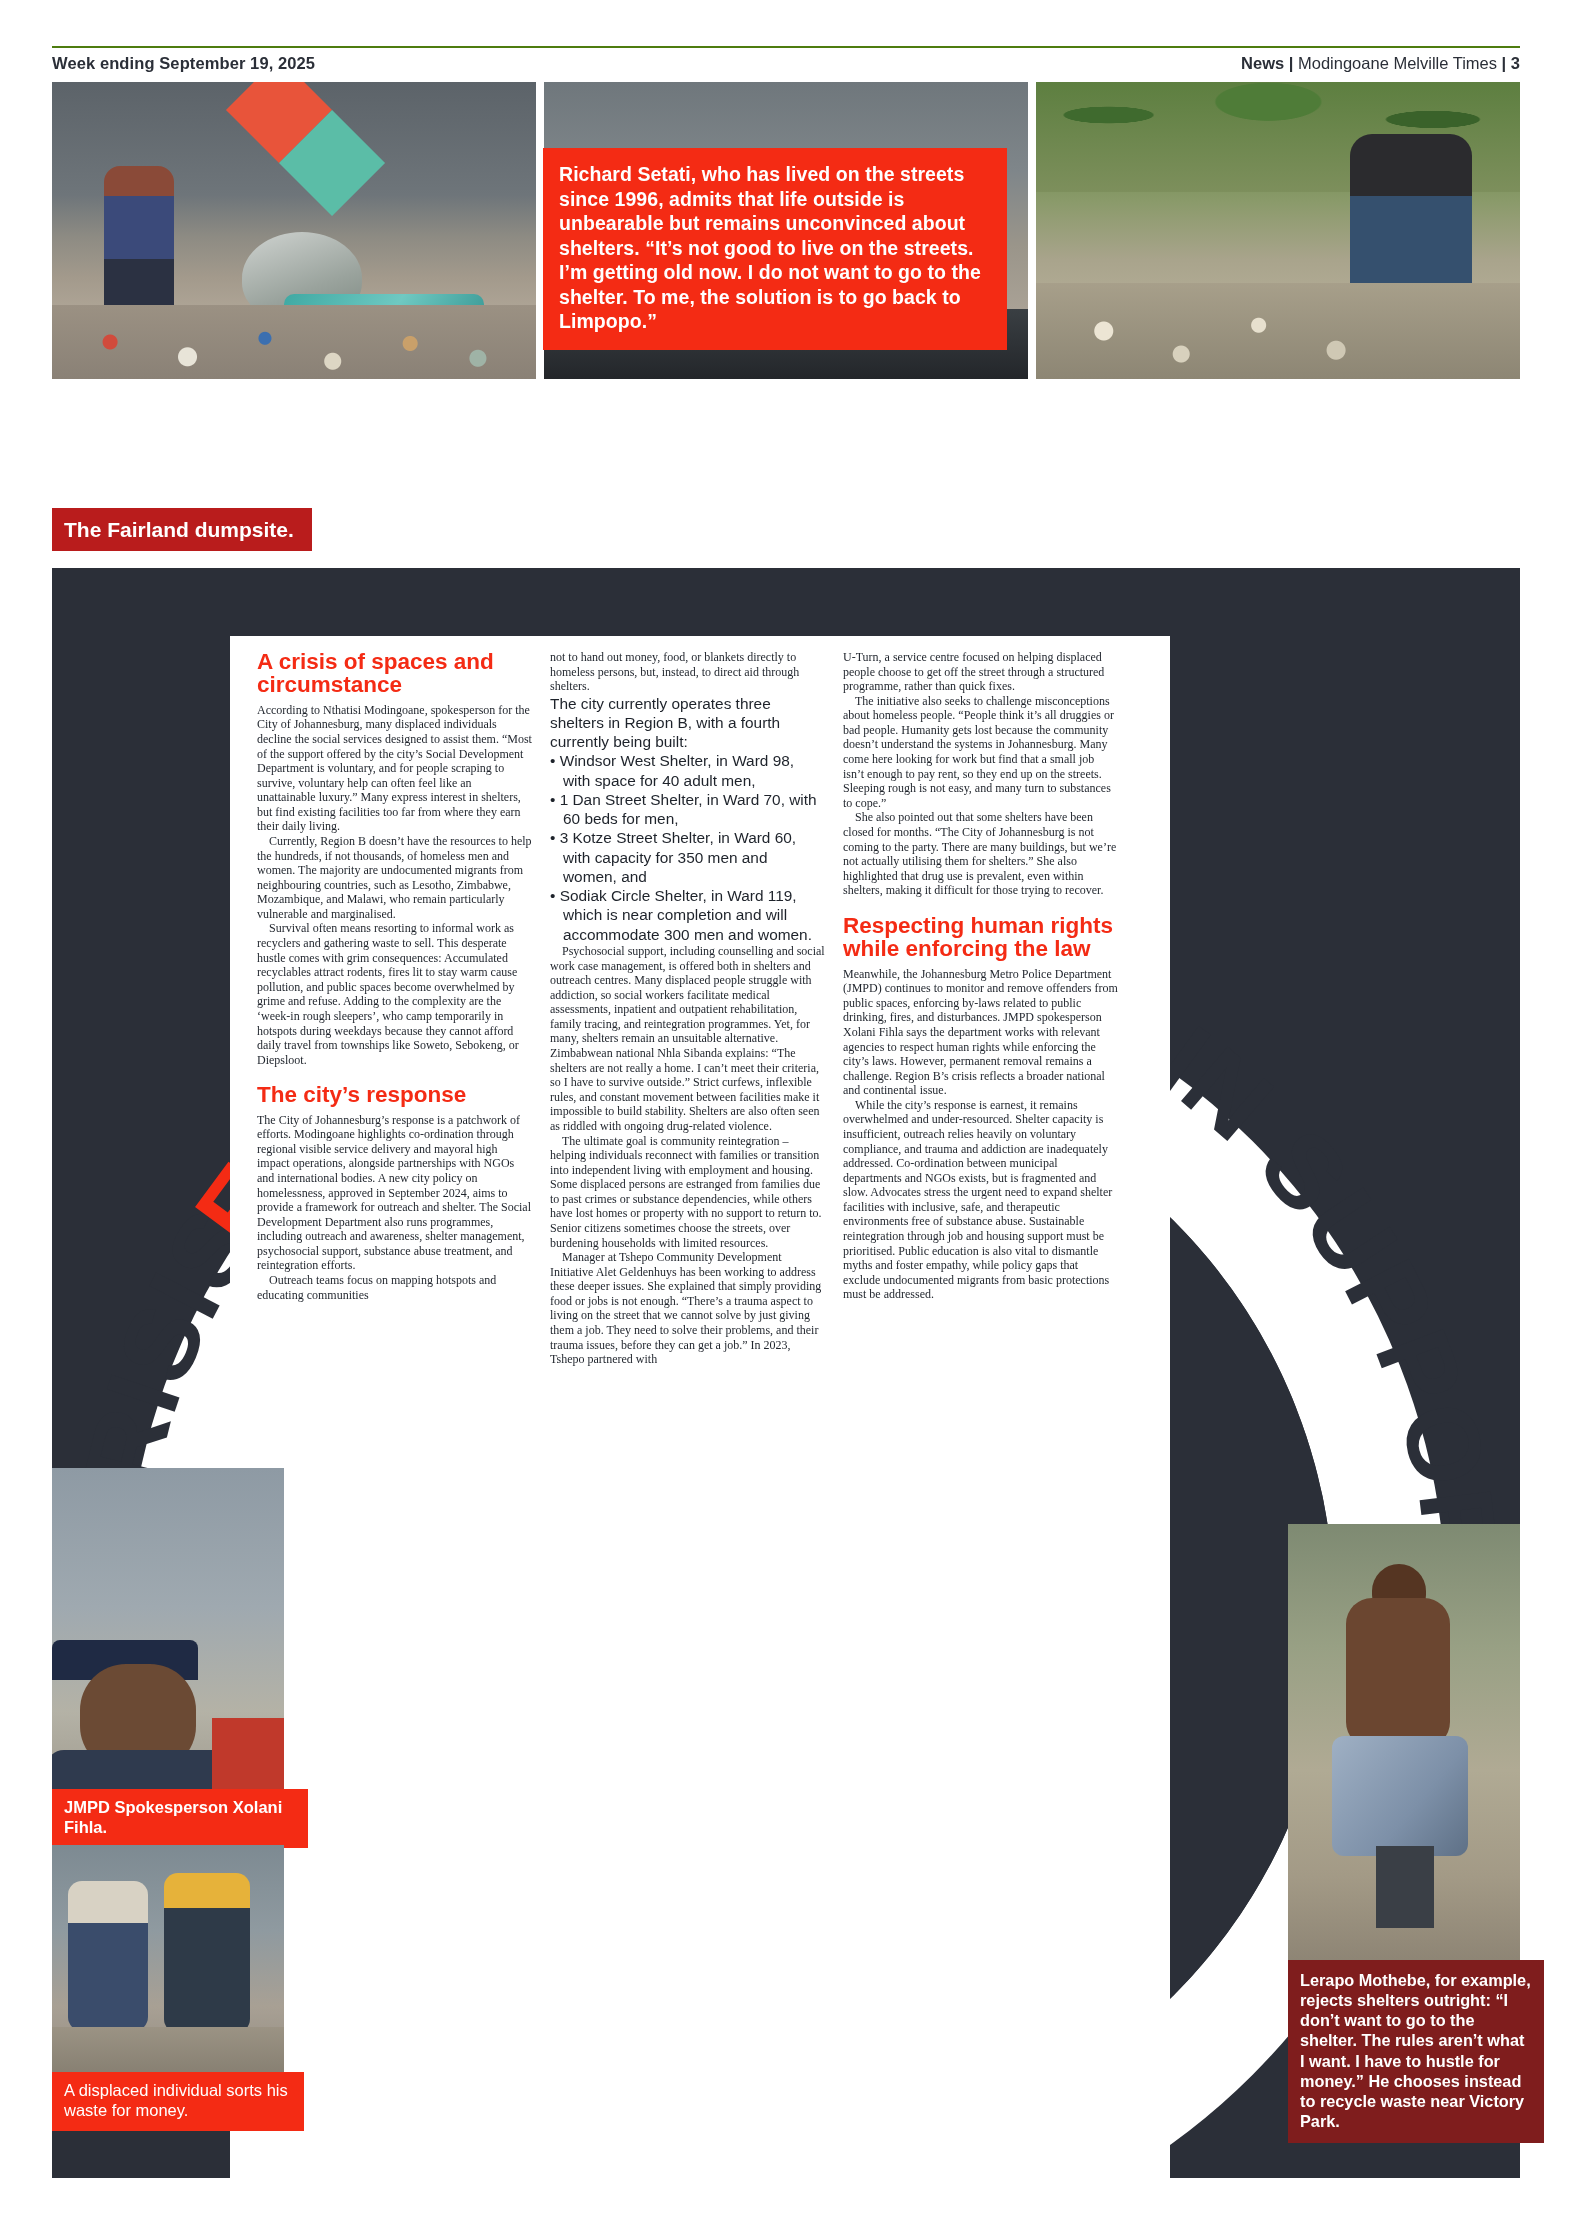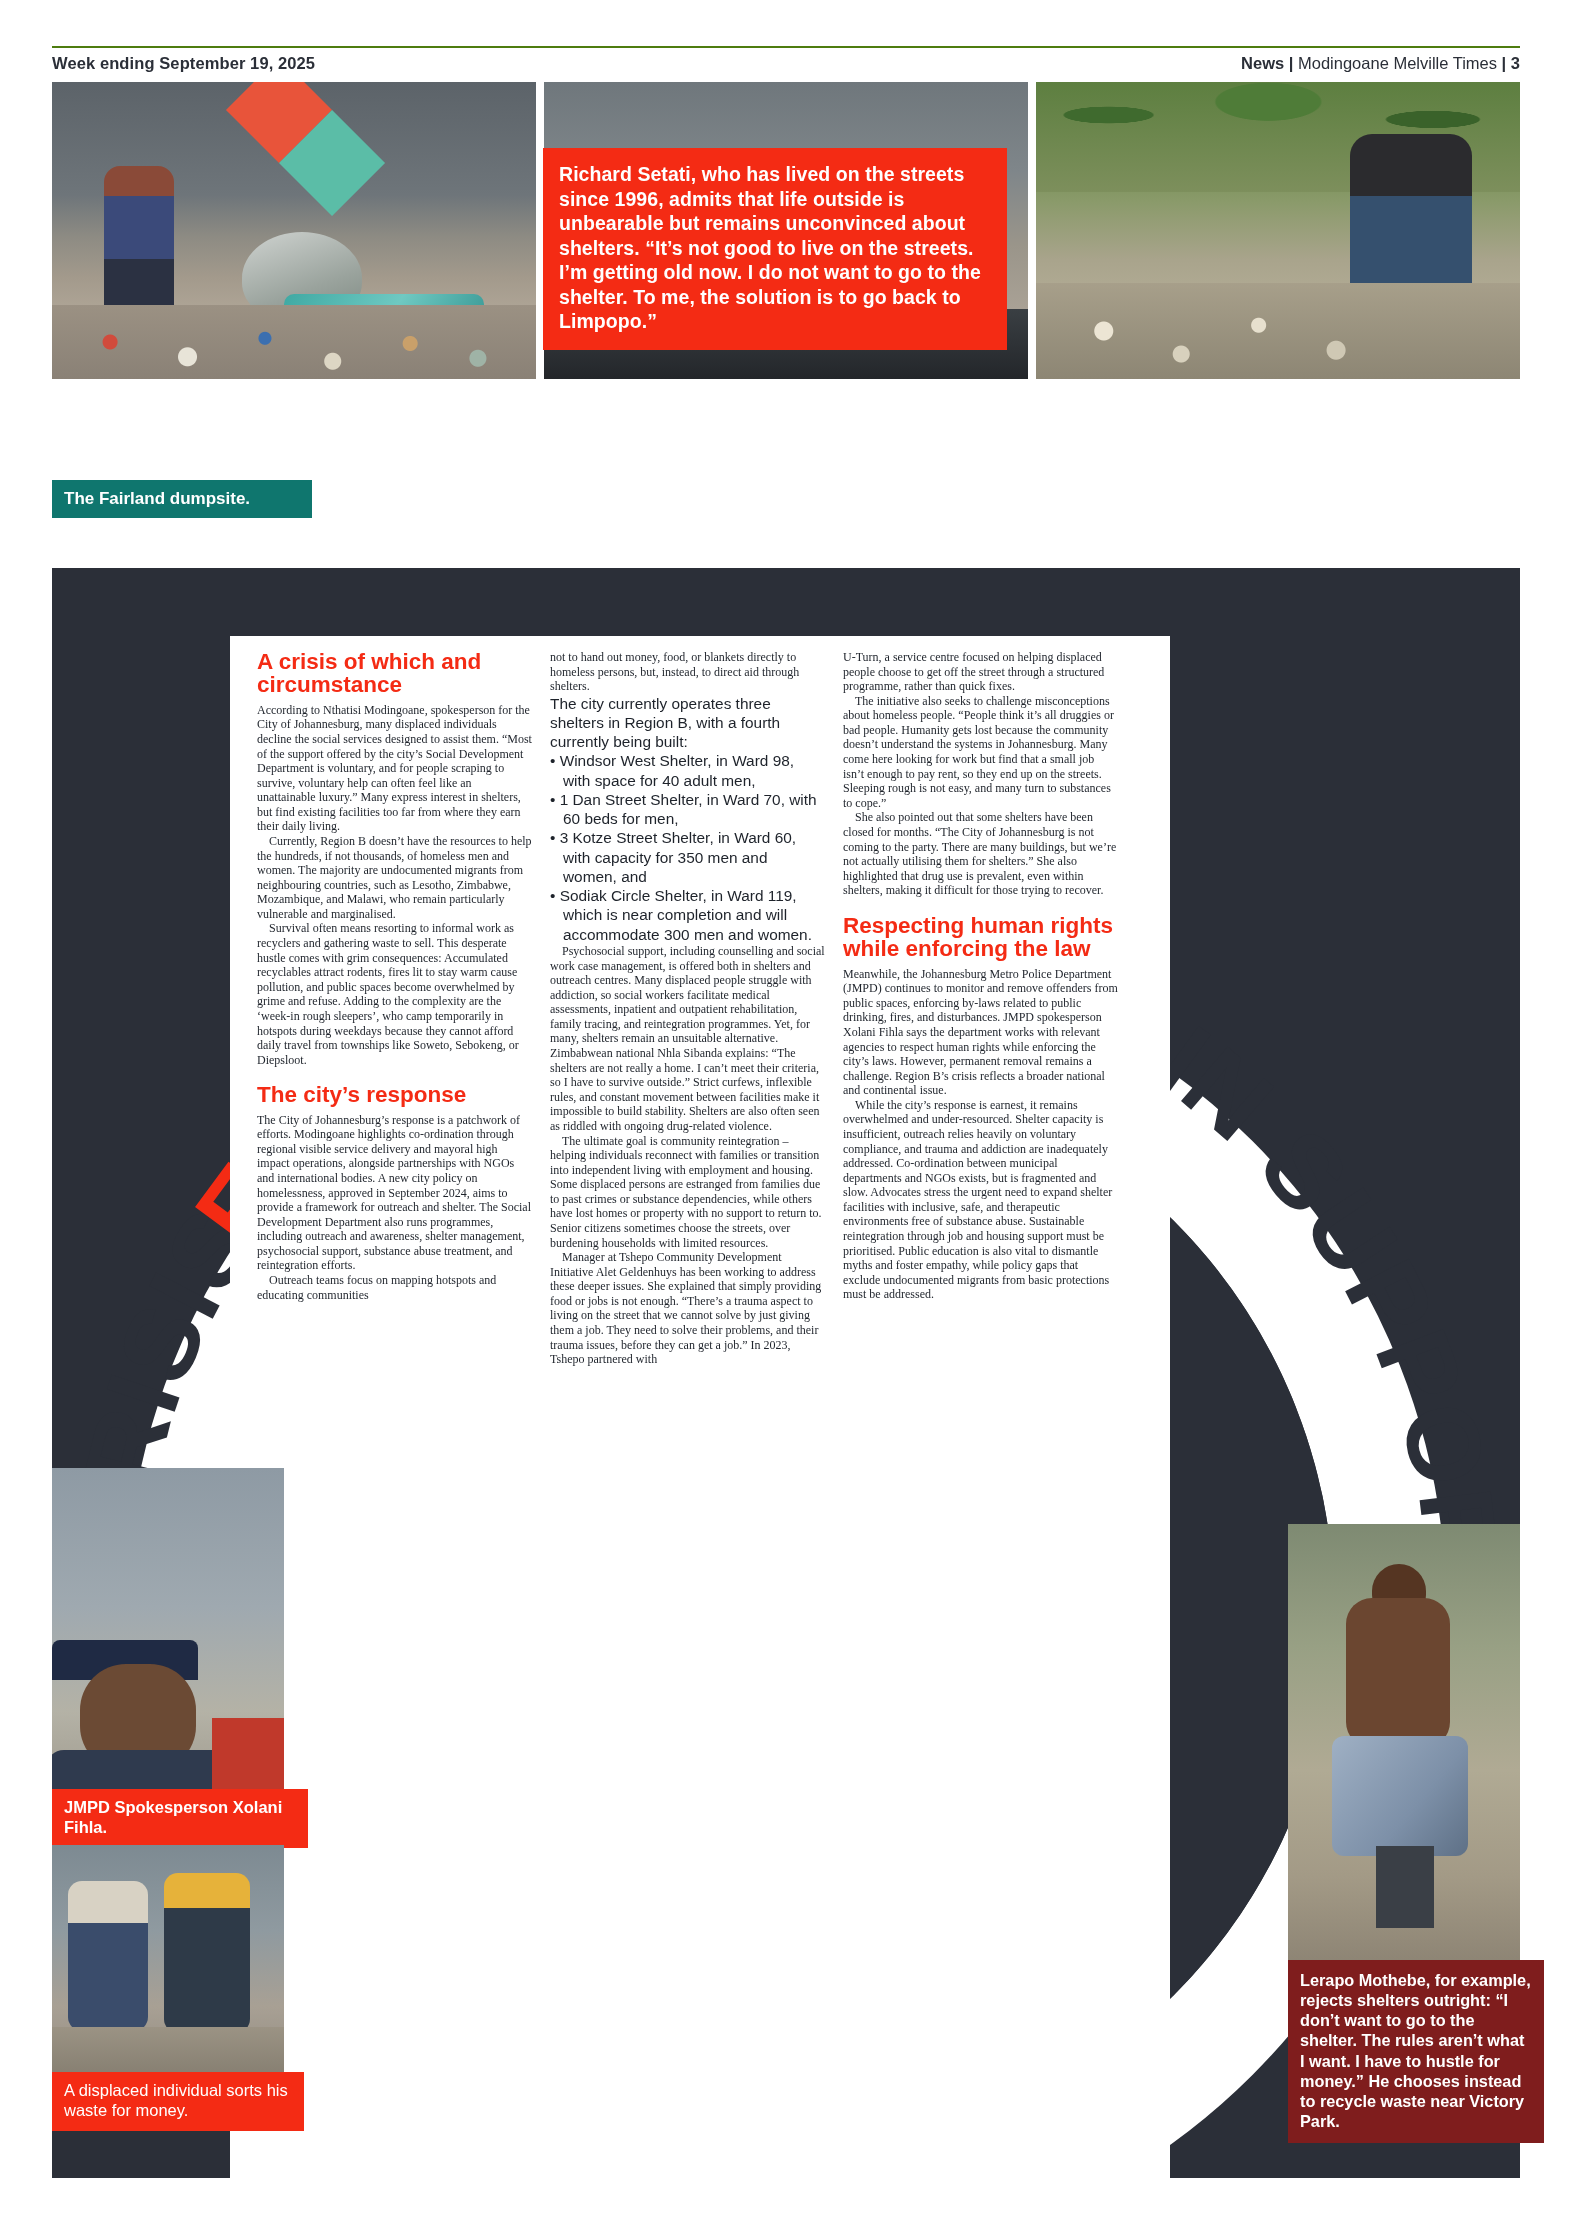--- a/index.html
+++ b/index.html
@@ -70,22 +70,22 @@
     background:
       radial-gradient(circle at 14% 50%, #ece5d4 0 9px, transparent 10px),
       radial-gradient(circle at 30% 74%, #d8d1bd 0 8px, transparent 9px),
       radial-gradient(circle at 46% 44%, #e7e0ce 0 7px, transparent 8px),
       radial-gradient(circle at 62% 70%, #cfc8b4 0 9px, transparent 10px),
       linear-gradient(180deg,#a79f8a,#8d8674);}
 
   
   .capRichard{position:absolute;left:543px;top:148px;width:432px;background:#f42b14;color:#fff;
     padding:14px 16px 16px 16px;font-size:19.5px;font-weight:bold;line-height:1.26;letter-spacing:.05px;}
-  .capFairland{position:absolute;left:52px;top:480px;width:236px;background:#0f766e;color:#fff;
-    padding:9px 12px;font-size:17px;font-weight:bold;line-height:1.2;}
+  .capFairland{position:absolute;left:52px;top:508px;width:236px;background:#b91c1c;color:#fff;
+    padding:9px 12px;font-size:21px;font-weight:bold;line-height:1.2;}
 
   
   .hero{position:absolute;left:52px;top:568px;width:1468px;height:1610px;background:#2b2f38;overflow:hidden;}
   .ring-svg{position:absolute;left:0;top:0;}
 
   .byline{position:absolute;left:50%;top:98px;transform:translateX(-50%);background:#f42b14;color:#fff;
     padding:7px 26px 8px 26px;font-size:17.5px;font-weight:bold;white-space:nowrap;letter-spacing:.2px;}
   .byline .mail{font-size:15px;font-weight:bold;}
 
   .standfirst{position:absolute;left:50%;top:146px;transform:translateX(-50%);width:640px;color:#fff;text-align:center;
@@ -200,21 +200,21 @@
       <span>|</span>
       <span class="mail">waydonj@caxton.co.za</span>
     </div>
 
     <div class="standfirst">Beneath the city’s bustling streets and towering skyline lies a fractured community of thousands living on the streets, struggling daily with poverty, addiction, trauma, and systemic neglect. Johannesburg’s Region B is grappling with a deepening crisis of homelessness and displacement, a reality largely overlooked by mainstream society.</div>
   </div>
 
   <div class="article">
 
     <div class="col">
-      <h2 class="subhead">A crisis of which and circumstance</h2>
+      <h2 class="subhead">A crisis of spaces and circumstance</h2>
       <p>According to Nthatisi Modingoane, spokesperson for the City of Johannesburg, many displaced individuals decline the social services designed to assist them. “Most of the support offered by the city’s Social Development Department is voluntary, and for people scraping to survive, voluntary help can often feel like an unattainable luxury.” Many express interest in shelters, but find existing facilities too far from where they earn their daily living.</p>
       <p class="ind">Currently, Region B doesn’t have the resources to help the hundreds, if not thousands, of homeless men and women. The majority are undocumented migrants from neighbouring countries, such as Lesotho, Zimbabwe, Mozambique, and Malawi, who remain particularly vulnerable and marginalised.</p>
       <p class="ind">Survival often means resorting to informal work as recyclers and gathering waste to sell. This desperate hustle comes with grim consequences: Accumulated recyclables attract rodents, fires lit to stay warm cause pollution, and public spaces become overwhelmed by grime and refuse. Adding to the complexity are the ‘week-in rough sleepers’, who camp temporarily in hotspots during weekdays because they cannot afford daily travel from townships like Soweto, Sebokeng, or Diepsloot.</p>
       <h2 class="subhead mt">The city’s response</h2>
       <p>The City of Johannesburg’s response is a patchwork of efforts. Modingoane highlights co-ordination through regional visible service delivery and mayoral high impact operations, alongside partnerships with NGOs and international bodies. A new city policy on homelessness, approved in September 2024, aims to provide a framework for outreach and shelter. The Social Development Department also runs programmes, including outreach and awareness, shelter management, psychosocial support, substance abuse treatment, and reintegration efforts.</p>
       <p class="ind">Outreach teams focus on mapping hotspots and educating communities</p>
     </div>
 
     <div class="col">
       <p>not to hand out money, food, or blankets directly to homeless persons, but, instead, to direct aid through shelters.</p>

